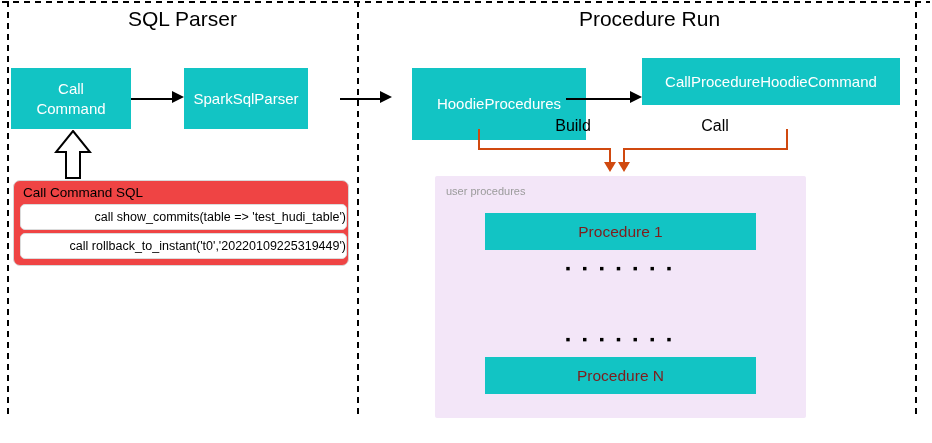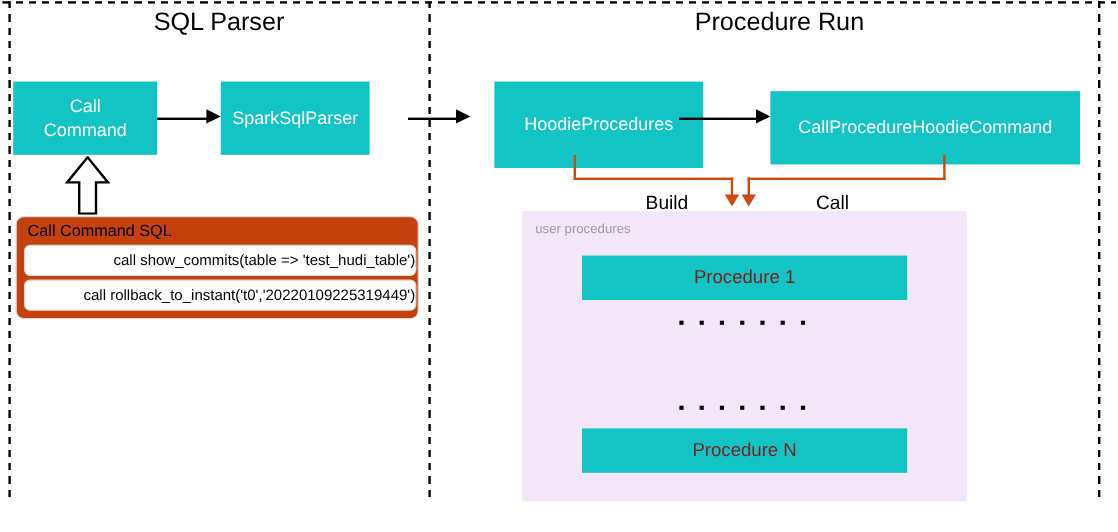--- a/index.html
+++ b/index.html
@@ -28,27 +28,27 @@
   
   .hline{position:absolute;height:2px;background:#000;}
   .head-right{position:absolute;width:0;height:0;
     border-top:6.5px solid transparent;border-bottom:6.5px solid transparent;
     border-left:12px solid #000;}
   
   .oseg{position:absolute;background:var(--orange);}
   .head-down{position:absolute;width:0;height:0;
     border-left:6px solid transparent;border-right:6px solid transparent;
     border-top:10px solid var(--orange);}
-  .edge-label{position:absolute;top:117px;width:70px;text-align:left;font-size:16px;margin-top:44px;}
+  .edge-label{position:absolute;top:117px;width:70px;text-align:center;font-size:16px;}
   
   .up-arrow{position:absolute;left:54px;top:130px;}
   
   .sql-panel{
     position:absolute;left:13px;top:180px;width:336px;
-    background:#c2410c;border:1px solid #D8D8D8;border-radius:7px;
+    background:#ef4444;border:1px solid #D8D8D8;border-radius:7px;
     box-sizing:border-box;padding-bottom:3px;
   }
   .sql-header{height:23px;line-height:23px;padding-left:9px;font-size:13.5px;white-space:nowrap;}
   .sql-row{
     background:#fff;border:1px solid #DBDBDB;border-radius:5px;
     margin:0 1px 3px 6px;height:24px;line-height:24px;padding-left:7px;
     font-size:12.5px;white-space:nowrap;overflow:hidden;text-align:right;
   }
   
   .proc-area{position:absolute;left:435px;top:176px;width:371px;height:242px;
@@ -72,21 +72,21 @@
 
   <div class="section-title" style="left:7px;width:351px;">SQL Parser</div>
   <div class="section-title" style="left:371px;width:557px;">Procedure Run</div>
 
   <div class="node" style="left:11px;top:68px;width:120px;height:61px;">
     <span>Call</span>
     <span>Command</span>
   </div>
   <div class="node" style="left:184px;top:68px;width:124px;height:61px;">SparkSqlParser</div>
   <div class="node" style="left:412px;top:68px;width:174px;height:72px;">HoodieProcedures</div>
-  <div class="node" style="left:642px;top:76px;width:258px;height:61px;">CallProcedureHoodieCommand</div>
+  <div class="node" style="left:642px;top:58px;width:258px;height:47px;">CallProcedureHoodieCommand</div>
 
   <div>
     <div class="hline" style="left:131px;top:97.5px;width:42px;"></div>
     <div class="head-right" style="left:172px;top:91px;"></div>
   </div>
   <div>
     <div class="hline" style="left:340px;top:97.5px;width:41px;"></div>
     <div class="head-right" style="left:380px;top:91px;"></div>
   </div>
   <div>

